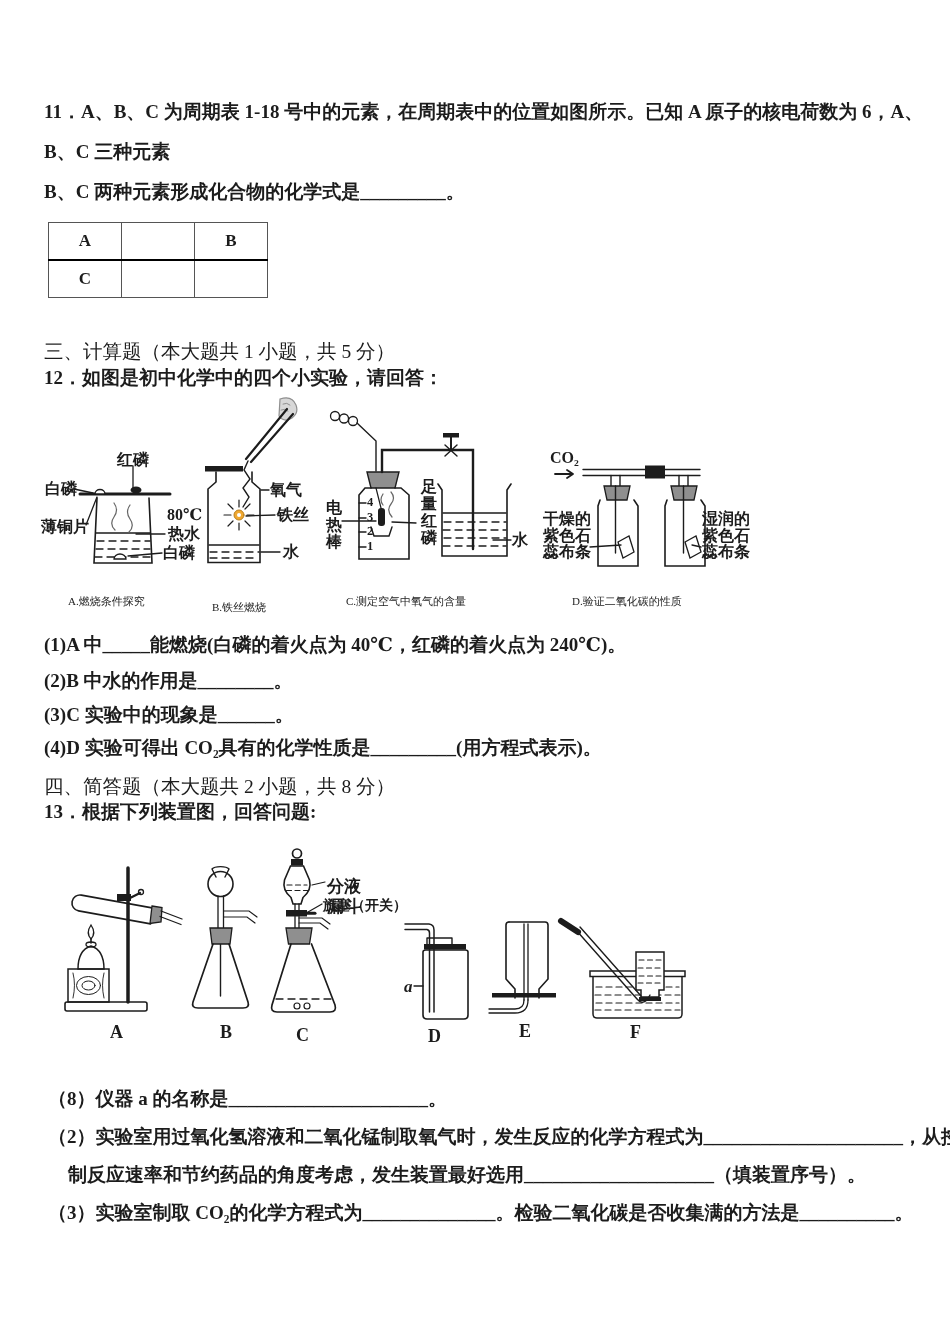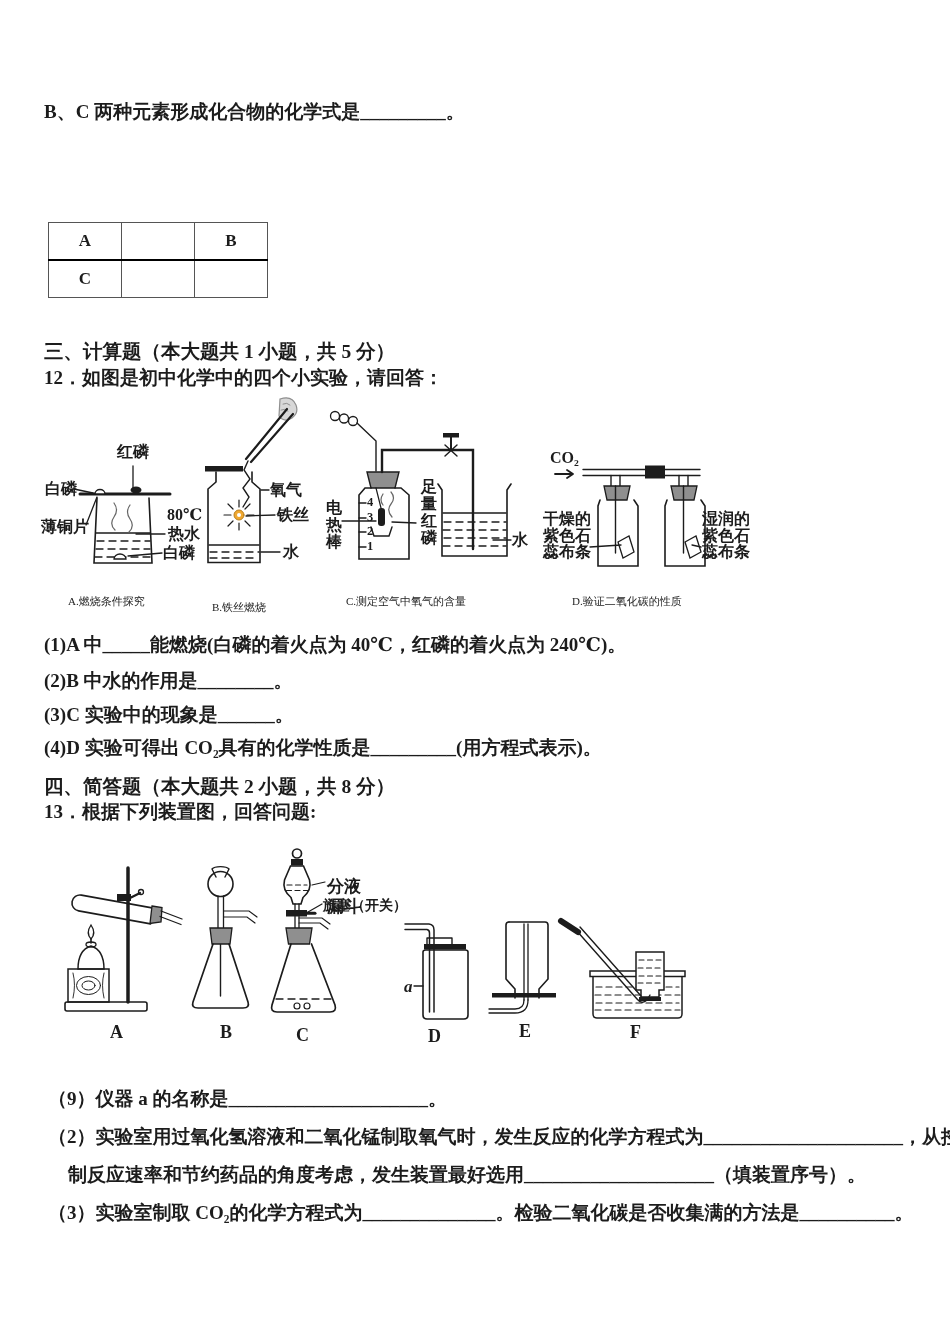--- a/index.html
+++ b/index.html
@@ -1,21 +1,21 @@
 <!DOCTYPE html>
 <html><head>
 <meta charset="utf-8">
 <style>
   html,body{margin:0;padding:0;background:#ffffff;}
   body{width:950px;height:1344px;position:relative;overflow:hidden;
        font-family:"Liberation Serif","DejaVu Serif",serif;color:#1c1c1c;}
   .abs{position:absolute;}
   .para{font-size:19px;font-weight:700;line-height:40px;}
   .txt{font-size:19px;font-weight:700;line-height:24px;white-space:nowrap;}
-  .heading{font-size:19.5px;font-weight:700;white-space:nowrap;}
+  .heading{font-size:19.5px;font-weight:400;white-space:nowrap;}
   table.pos{border-collapse:collapse;table-layout:fixed;}
   table.pos td{width:72px;height:36px;border:1.5px solid #555;
        font-size:17px;font-weight:700;text-align:center;vertical-align:middle;padding:0;}
   table.pos tr:first-child td{border-bottom:2.5px solid #000;}
   .fig{position:absolute;}
   .fig svg{position:absolute;left:0;top:0;}
   .lbl{position:absolute;font-size:16px;font-weight:700;white-space:nowrap;line-height:17px;color:#1c1c1c;}
   .lbl.v{white-space:normal;width:18px;line-height:17px;text-align:right;word-break:break-all;margin-top:8px;}
   .lbl.wrap3{white-space:normal;width:52px;line-height:16.5px;word-break:break-all;}
   .lbl.wrap2{white-space:normal;width:36px;line-height:20px;word-break:break-all;font-size:17px;margin-top:28px;}
@@ -23,20 +23,21 @@
   .dev{position:absolute;font-size:18px;font-weight:700;}
   .digit{position:absolute;font-size:12.5px;font-weight:700;line-height:12px;}
   .ital{font-style:italic;}
   .cont-line{padding-left:0 !important;margin-left:28px;}
   .item13-line{font-size:19px;font-weight:700;line-height:38px;padding-left:8px;white-space:nowrap;}
 </style>
 </head>
 <body>
 
 <div class="abs para" style="left:44px;top:92px;width:880px;">
+  <div>11．A、B、C 为周期表 1-18 号中的元素，在周期表中的位置如图所示。已知 A 原子的核电荷数为 6，A、B、C 三种元素</div>
   <div>B、C 两种元素形成化合物的化学式是_________。</div>
 </div>
 
 <table class="pos abs" style="left:48px;top:222px;">
   <tbody>
       <tr>
     <td>A</td>
     <td></td>
     <td>B</td>
   </tr>
@@ -128,21 +129,21 @@
       <polygon points="631,91 657,91 654,105 634,105" fill="#8f8f8f" stroke="#1c1c1c" stroke-width="1.3"></polygon>
       <path d="M627 105 L625 111 L625 171 L665 171 L665 111 L661 105"></path>
       <line x1="643.5" y1="91" x2="643.5" y2="158" stroke-width="1.4"></line>
       <polygon points="645,147 656,141 661,157 650,163" fill="#ffffff" stroke="#1c1c1c" stroke-width="1.3"></polygon>
       <line x1="550" y1="152" x2="581" y2="150" stroke-width="1.3"></line>
       <line x1="661" y1="152" x2="652" y2="150" stroke-width="1.3"></line>
     </g>
   </g>
 </svg>
 
-  <div class="lbl" style="left:77px;top:48px;text-align:right;">红磷</div>
+  <div class="lbl" style="left:77px;top:56px;text-align:right;">红磷</div>
   <div class="lbl" style="left:5px;top:85px;">白磷</div>
   <div class="lbl" style="left:1px;top:123px;">薄铜片</div>
   <div class="lbl" style="left:127px;top:111px;">80℃</div>
   <div class="lbl" style="left:128px;top:130px;">热水</div>
   <div class="lbl" style="left:123px;top:149px;">白磷</div>
 
   <div class="lbl" style="left:230px;top:86px;">氧气</div>
   <div class="lbl" style="left:237px;top:111px;">铁丝</div>
   <div class="lbl" style="left:243px;top:148px;">水</div>
 
@@ -260,17 +261,17 @@
 
   <div class="dev" style="left:70px;top:182px;">A</div>
   <div class="dev" style="left:180px;top:182px;">B</div>
   <div class="dev" style="left:256px;top:185px;">C</div>
   <div class="dev" style="left:388px;top:186px;">D</div>
   <div class="dev" style="left:479px;top:181px;">E</div>
   <div class="dev" style="left:590px;top:182px;">F</div>
 </div>
 
 <div class="abs" style="left:40px;top:1080px;width:890px;">
-  <div class="item13-line">（9）仪器 a 的名称是_____________________。</div>
+  <div class="item13-line">（8）仪器 a 的名称是_____________________。</div>
   <div class="item13-line">（2）实验室用过氧化氢溶液和二氧化锰制取氧气时，发生反应的化学方程式为_____________________，从控</div>
   <div class="item13-line cont-line">制反应速率和节约药品的角度考虑，发生装置最好选用____________________（填装置序号）。</div>
   <div class="item13-line">（3）实验室制取 CO₂的化学方程式为______________。检验二氧化碳是否收集满的方法是__________。</div>
 </div>
 
 </body></html>

